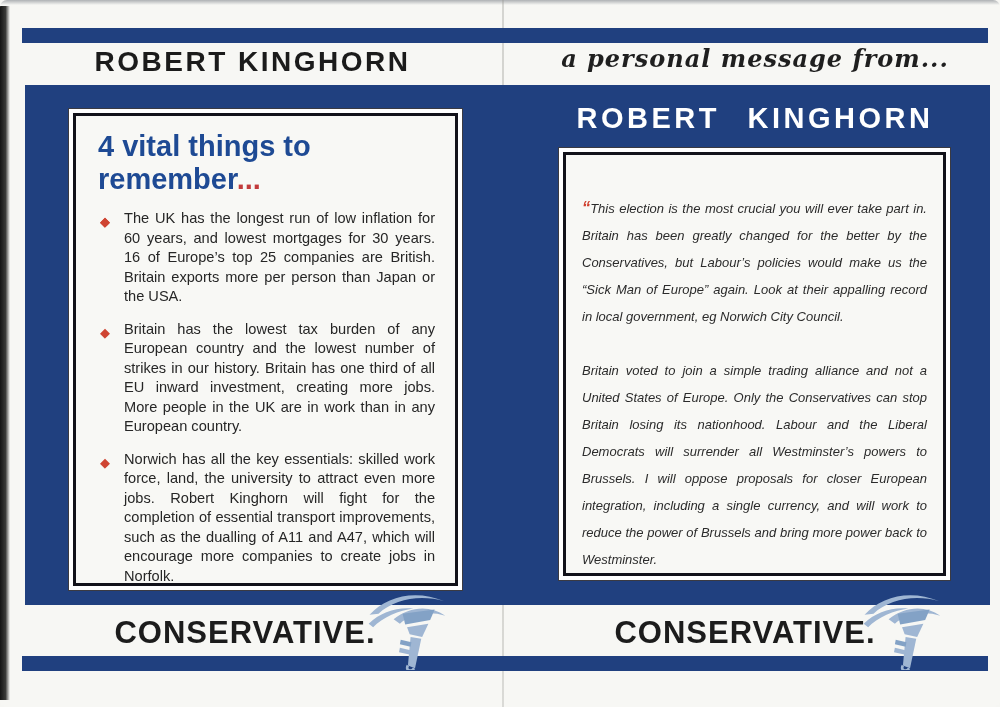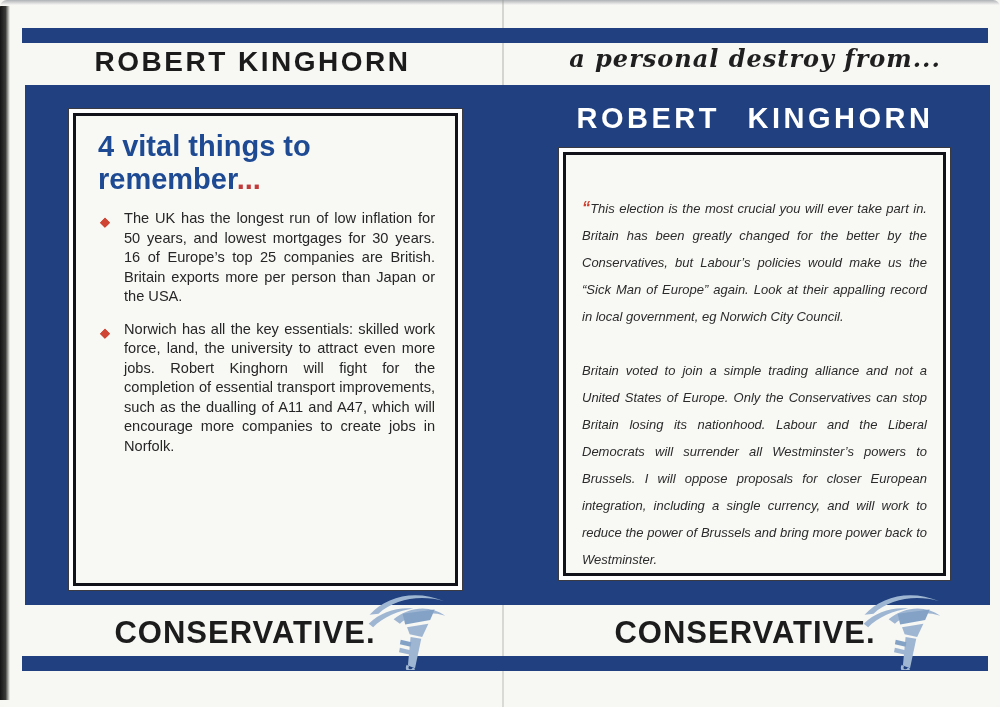--- a/index.html
+++ b/index.html
@@ -76,37 +76,38 @@
 <div class="page">
 
   <div class="scan-edge-top"></div>
   <div class="scan-edge-left"></div>
   <div class="fold-line"></div>
 
   <div class="strip top"></div>
   <div class="strip bottom"></div>
 
   <div class="hdr-left">ROBERT KINGHORN</div>
-  <div class="hdr-right">a personal destroy from...</div>
+  <div class="hdr-right">a personal message from...</div>
 
   <div class="panel left">
     <div class="box-outer vital">
       <div class="box-inner">
         <div class="vital-content">
           <h1 class="vital-title"><span>4 vital things to remember</span><span class="dots">...</span></h1>
           <ul class="bullets">
             <li>
               <span class="diamond">◆</span>
             </li>
             <li>
               <span class="diamond">◆</span>
-              <span>The UK has the longest run of low inflation for 50 years, and lowest mortgages for 30 years.  16 of Europe’s top 25 companies are British.  Britain exports more per person than Japan or the USA.</span>
+              <span>The UK has the longest run of low inflation for 60 years, and lowest mortgages for 30 years.  16 of Europe’s top 25 companies are British.  Britain exports more per person than Japan or the USA.</span>
             </li>
             <li>
               <span class="diamond">◆</span>
+              <span>Britain has the lowest tax burden of any European country and the lowest number of strikes in our history.  Britain has one third of all EU inward investment, creating more jobs.  More people in the UK are in work than in any European country.</span>
             </li>
             <li>
               <span class="diamond">◆</span>
               <span>Norwich has all the key essentials: skilled work force, land, the university to attract even more jobs.  Robert Kinghorn will fight for the completion of essential transport improvements, such as the dualling of A11 and A47, which will encourage more companies to create jobs in Norfolk.</span>
             </li>
           </ul>
         </div>
       </div>
     </div>
   </div>

